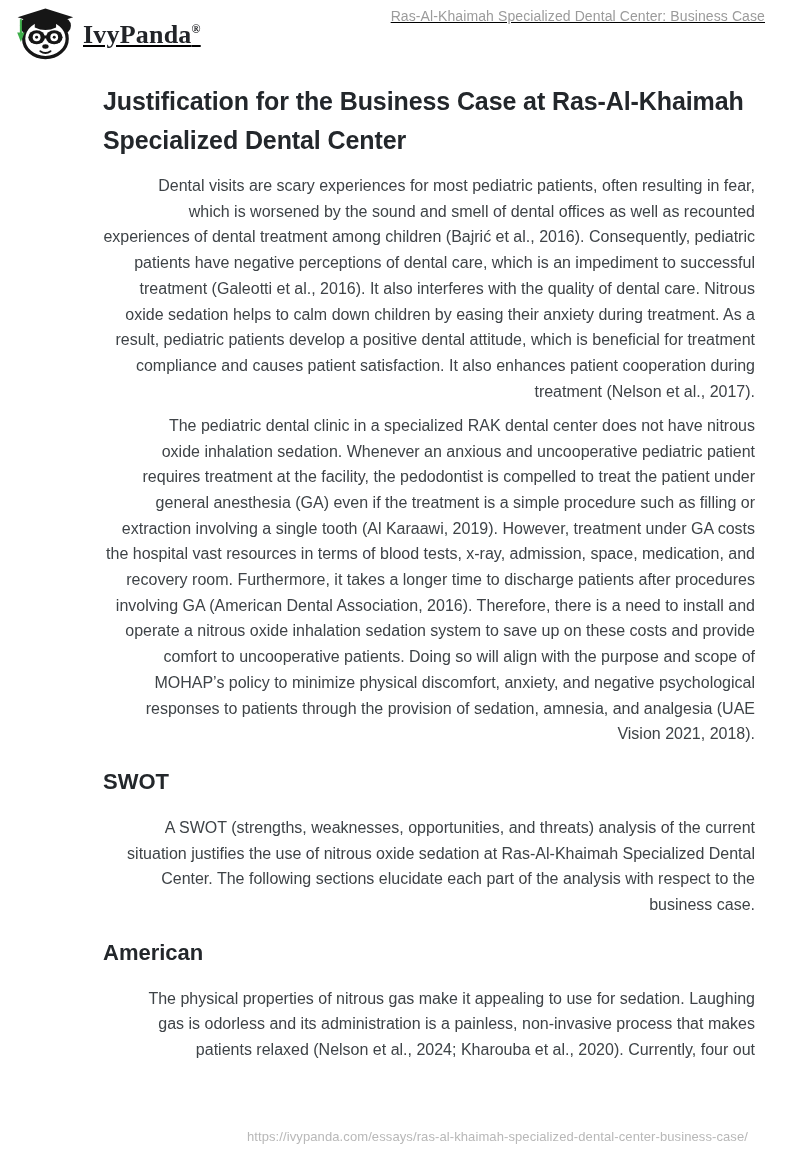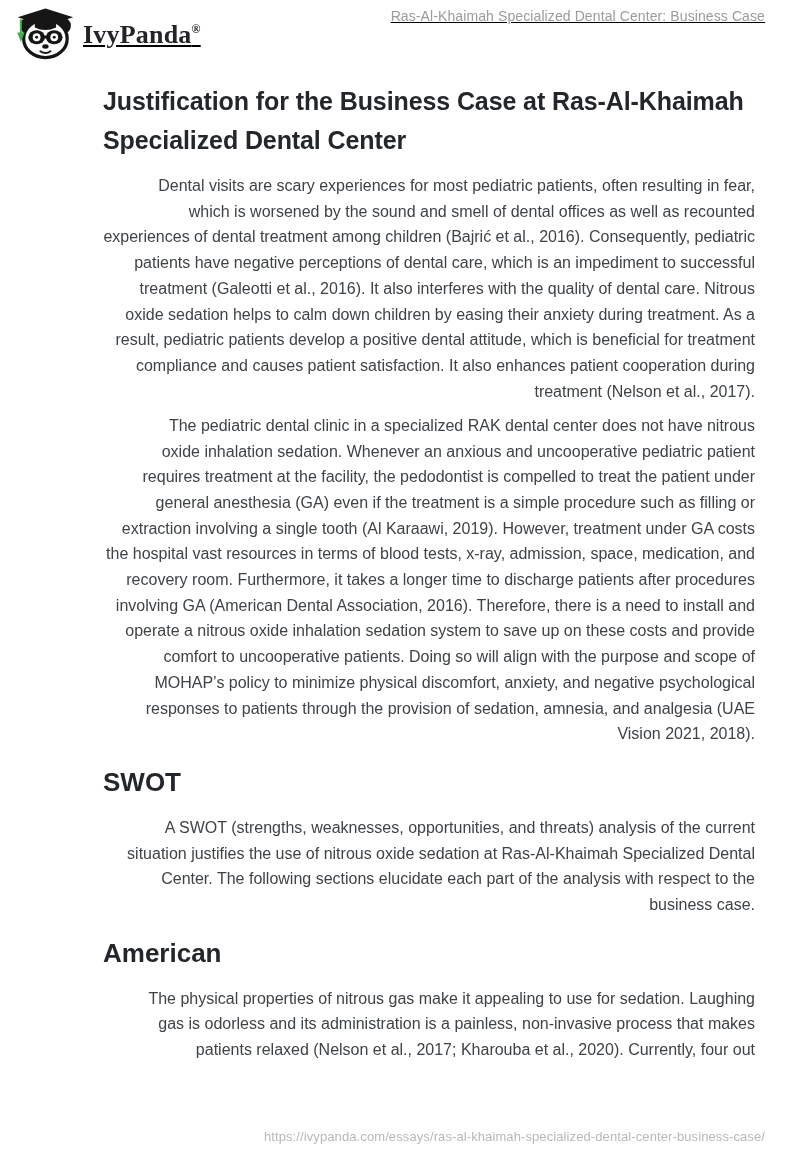--- a/index.html
+++ b/index.html
@@ -47,38 +47,38 @@
   .content { margin: 0 103px; width: 652px; }
   .content h1 {
     font-size: 25px;
     line-height: 39px;
     font-weight: bold;
     color: #23272b;
     margin: 24px 0 13px 0;
     letter-spacing: -0.1px;
   }
   .content h2 {
-    font-size: 26px;
+    font-size: 22px;
     line-height: 34px;
     font-weight: bold;
     color: #23272b;
     margin: 18px 0 16px 0;
   }
   .content p {
     font-size: 16px;
     line-height: 25.7px;
     color: #3e4347;
     margin: 0 0 8.5px 0;
     text-indent: 25px;
     text-align: right;
   }
   
   .ftr {
     position: absolute;
-    right: 35px;
+    right: 52px;
     bottom: 16px;
     font-size: 13px;
     color: #b8b8b8;
     letter-spacing: 0.1px;
   }
 </style>
 </head>
 <body>
 
 <div class="page">
@@ -117,20 +117,20 @@
   <main class="content">
     <h1>Justification for the Business Case at Ras-Al-Khaimah Specialized Dental Center</h1>
 
     <p>Dental visits are scary experiences for most pediatric patients, often resulting in fear, which is worsened by the sound and smell of dental offices as well as recounted experiences of dental treatment among children (Bajrić et al., 2016). Consequently, pediatric patients have negative perceptions of dental care, which is an impediment to successful treatment (Galeotti et al., 2016). It also interferes with the quality of dental care. Nitrous oxide sedation helps to calm down children by easing their anxiety during treatment. As a result, pediatric patients develop a positive dental attitude, which is beneficial for treatment compliance and causes patient satisfaction. It also enhances patient cooperation during treatment (Nelson et al., 2017).</p>
     <p>The pediatric dental clinic in a specialized RAK dental center does not have nitrous oxide inhalation sedation. Whenever an anxious and uncooperative pediatric patient requires treatment at the facility, the pedodontist is compelled to treat the patient under general anesthesia (GA) even if the treatment is a simple procedure such as filling or extraction involving a single tooth (Al Karaawi, 2019). However, treatment under GA costs the hospital vast resources in terms of blood tests, x-ray, admission, space, medication, and recovery room. Furthermore, it takes a longer time to discharge patients after procedures involving GA (American Dental Association, 2016). Therefore, there is a need to install and operate a nitrous oxide inhalation sedation system to save up on these costs and provide comfort to uncooperative patients. Doing so will align with the purpose and scope of MOHAP’s policy to minimize physical discomfort, anxiety, and negative psychological responses to patients through the provision of sedation, amnesia, and analgesia (UAE Vision 2021, 2018).</p>
 
     <h2>SWOT</h2>
     <p>A SWOT (strengths, weaknesses, opportunities, and threats) analysis of the current situation justifies the use of nitrous oxide sedation at Ras-Al-Khaimah Specialized Dental Center. The following sections elucidate each part of the analysis with respect to the business case.</p>
 
     <h2>American</h2>
-    <p>The physical properties of nitrous gas make it appealing to use for sedation. Laughing gas is odorless and its administration is a painless, non-invasive process that makes patients relaxed (Nelson et al., 2017; Kharouba et al., 2020). Currently, four out</p>
+    <p>The physical properties of nitrous gas make it appealing to use for sedation. Laughing gas is odorless and its administration is a painless, non-invasive process that makes patients relaxed (Nelson et al., 2024; Kharouba et al., 2020). Currently, four out</p>
   </main>
 
   <footer class="ftr">
     <span>https://ivypanda.com/essays/ras-al-khaimah-specialized-dental-center-business-case/</span>
   </footer>
 
 </div>
 
 </body></html>

